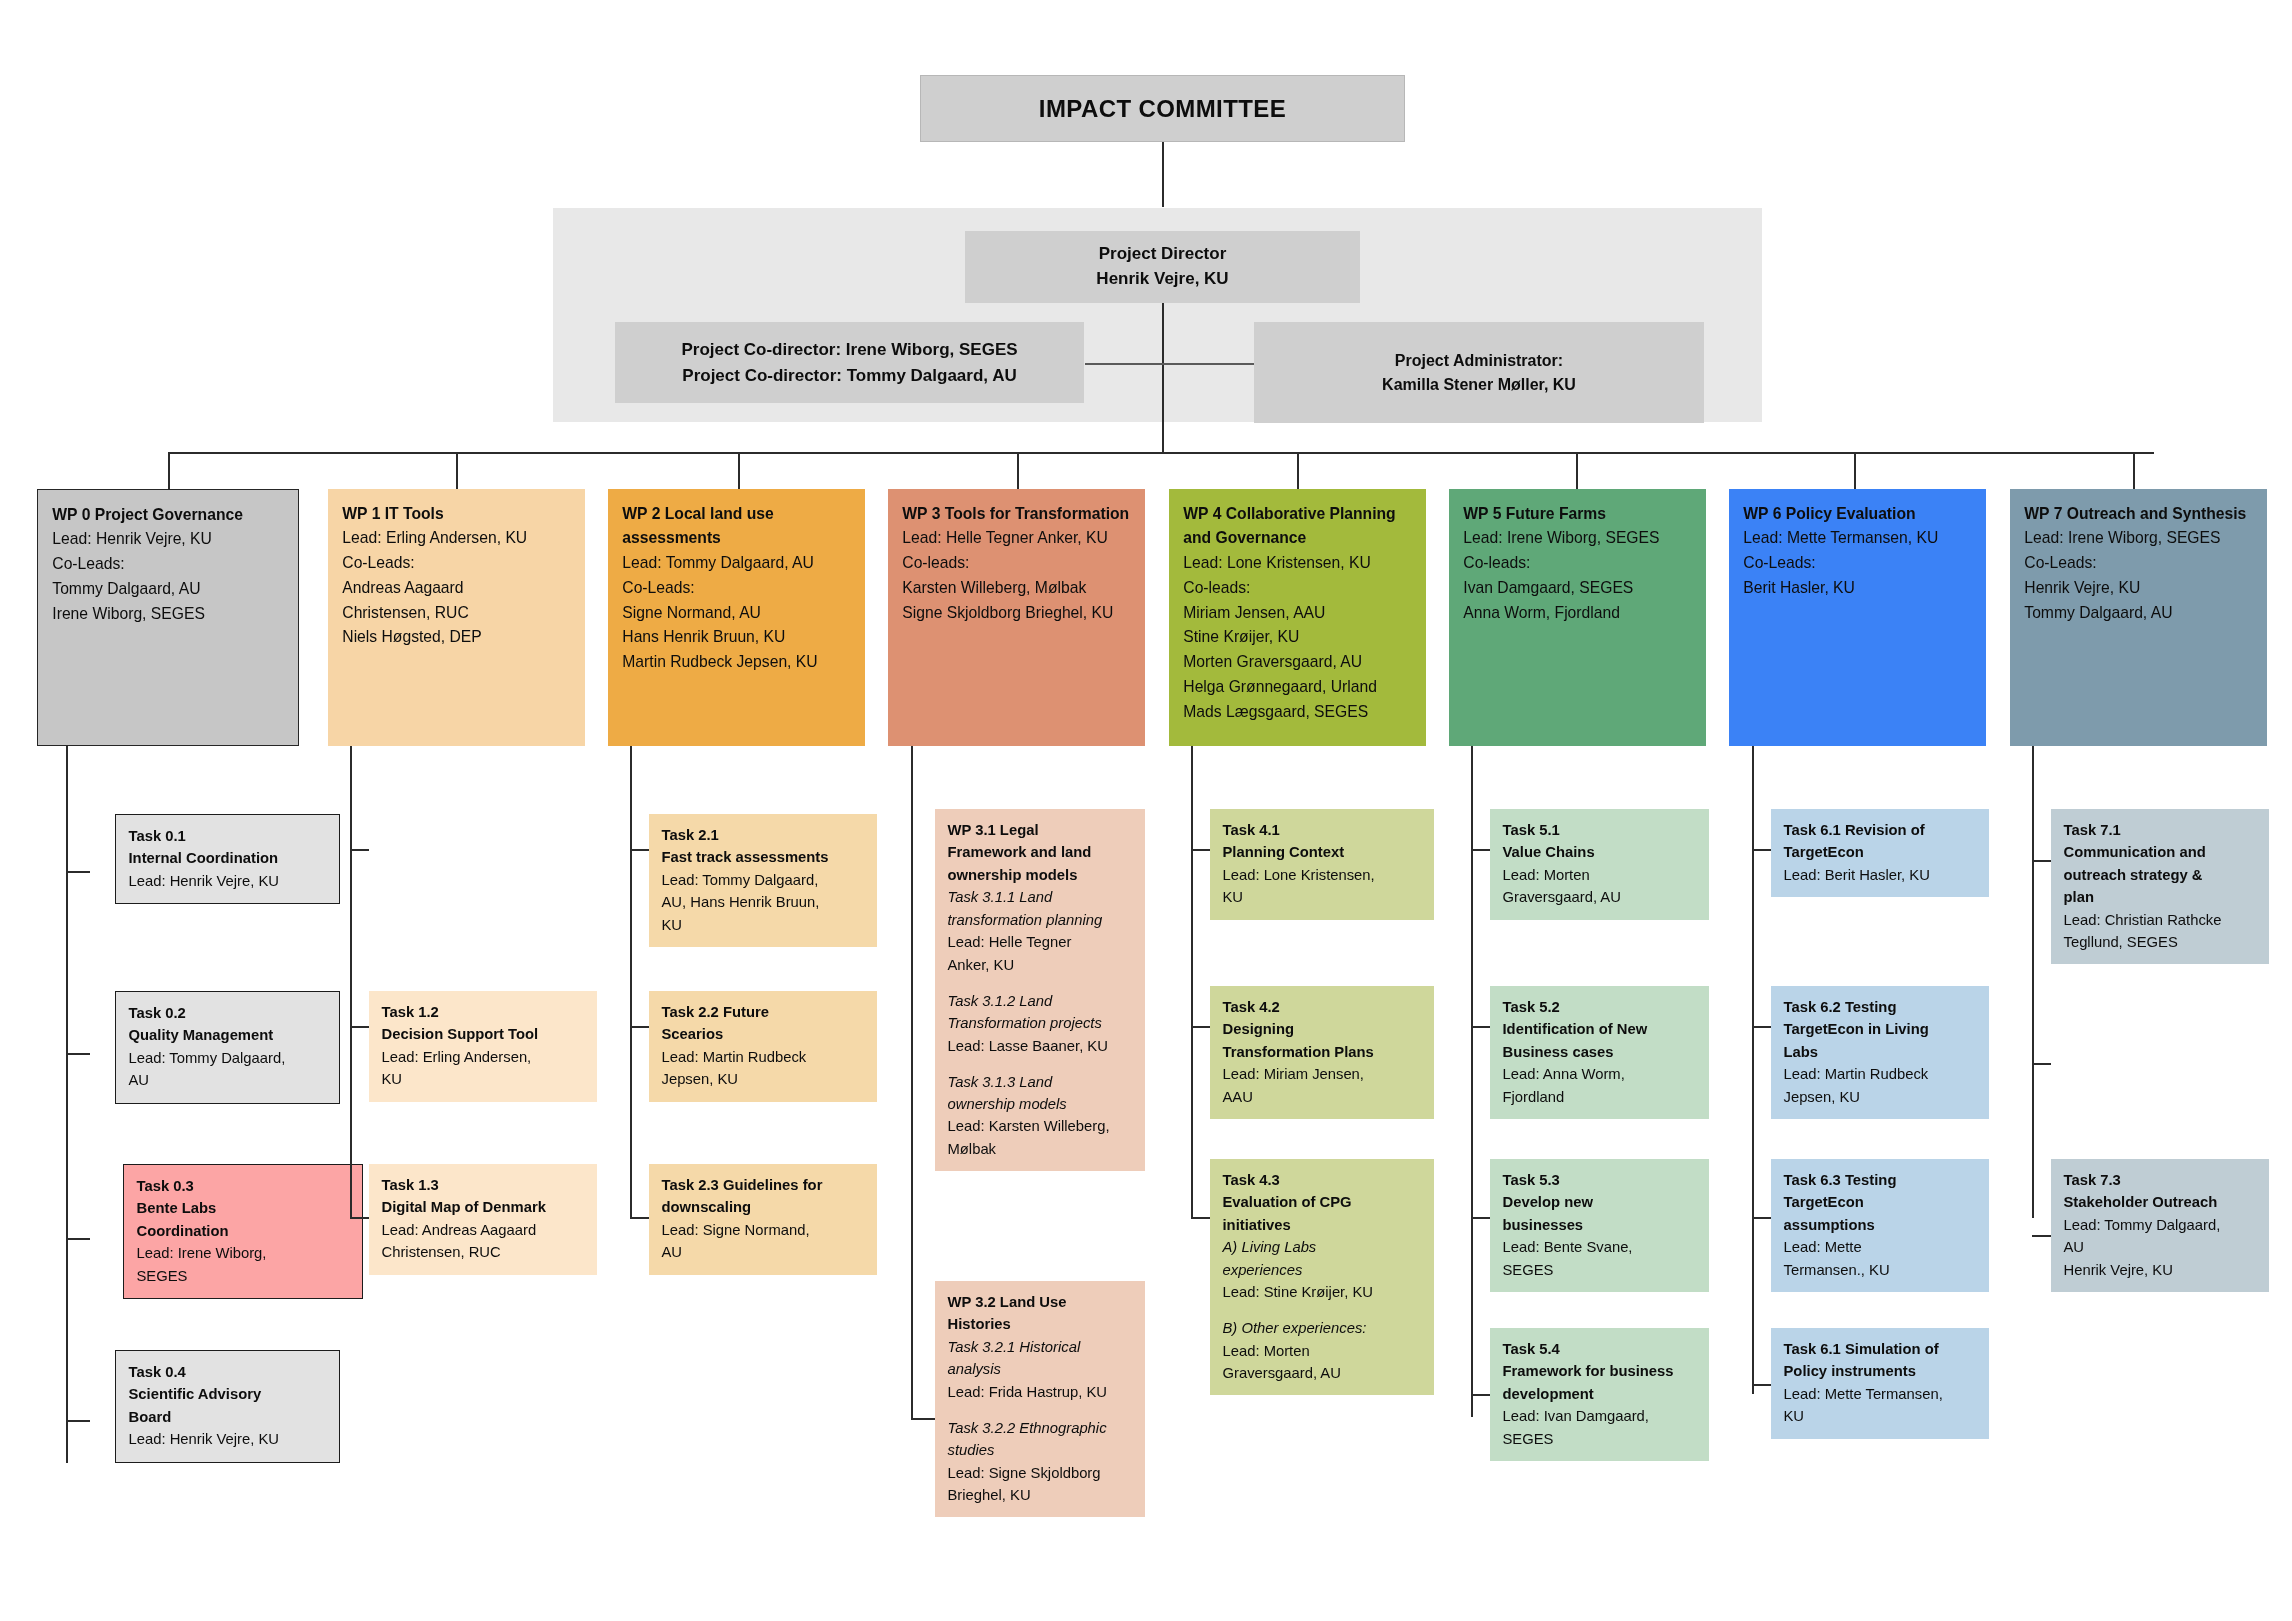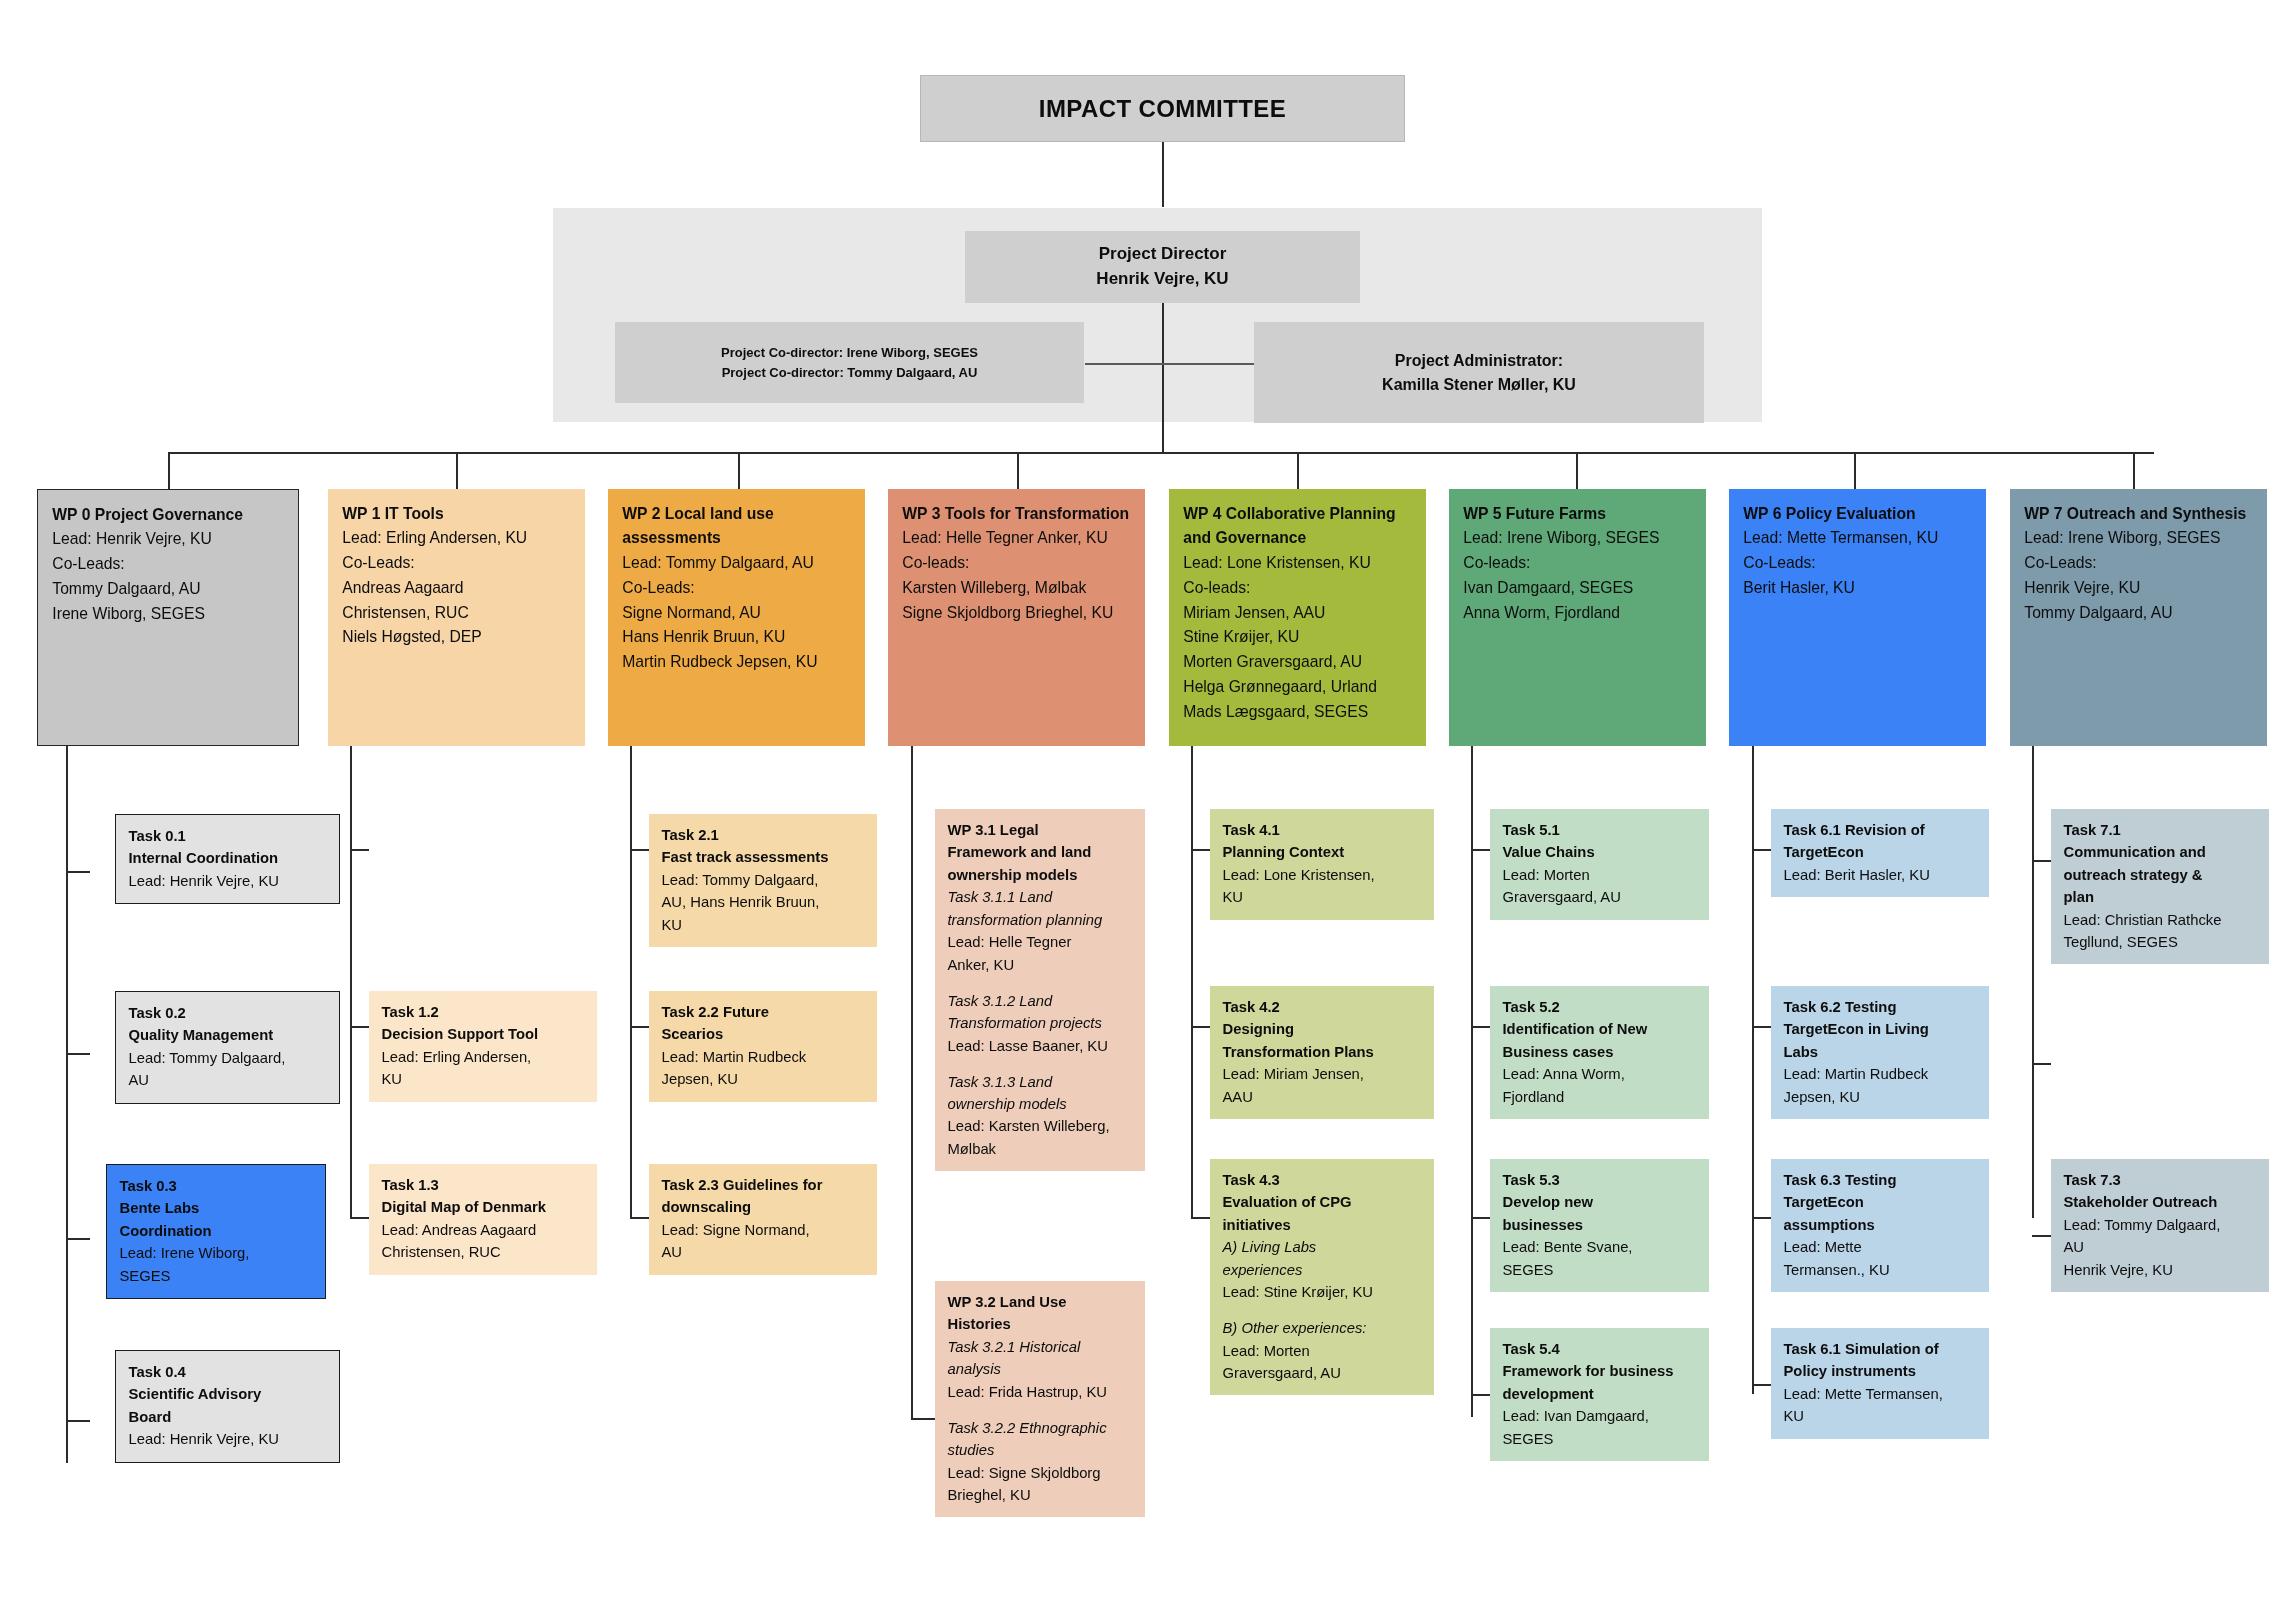--- a/index.html
+++ b/index.html
@@ -36,21 +36,21 @@
   #dir-box{
     left:965px; top:231px; width:395px; height:72px;
     background:#cfcfcf;
     display:flex; flex-direction:column; align-items:center; justify-content:center;
     font-weight:bold; font-size:17px; line-height:1.45;
   }
   #codir-box{
     left:615px; top:322px; width:469px; height:81px;
     background:#cfcfcf;
     display:flex; flex-direction:column; align-items:center; justify-content:center;
-    font-weight:bold; font-size:13px; line-height:1.5;
+    font-weight:bold; font-size:17px; line-height:1.5;
   }
   #admin-box{
     left:1254px; top:322px; width:450px; height:101px;
     background:#cfcfcf;
     display:flex; flex-direction:column; align-items:center; justify-content:center;
     font-weight:bold; font-size:16px; line-height:1.5;
   }
 
   
   .ln{ position:absolute; background:#5a5a5a; }
@@ -200,21 +200,21 @@
     <span class="tt">Task 0.1</span>
     <span class="tt">Internal Coordination</span>
     <span class="tl">Lead: Henrik Vejre, KU</span>
   </div>
   <div class="box task framed" style="left:90px; top:991px; width:225px; background:#e2e2e2;">
     <span class="tt">Task 0.2</span>
     <span class="tt">Quality Management</span>
     <span class="tl">Lead: Tommy Dalgaard,</span>
     <span class="tl">AU</span>
   </div>
-  <div class="box task framed" style="left:81px; top:1164px; width:220px; background:#3b82f6;">
+  <div class="box task framed" style="left:98px; top:1164px; width:240px; background:#fca5a5;">
     <span class="tt">Task 0.3</span>
     <span class="tt">Bente Labs</span>
     <span class="tt">Coordination</span>
     <span class="tl">Lead: Irene Wiborg,</span>
     <span class="tl">SEGES</span>
   </div>
   <div class="box task framed" style="left:90px; top:1350px; width:225px; background:#e2e2e2;">
     <span class="tt">Task 0.4</span>
     <span class="tt">Scientific Advisory</span>
     <span class="tt">Board</span>

